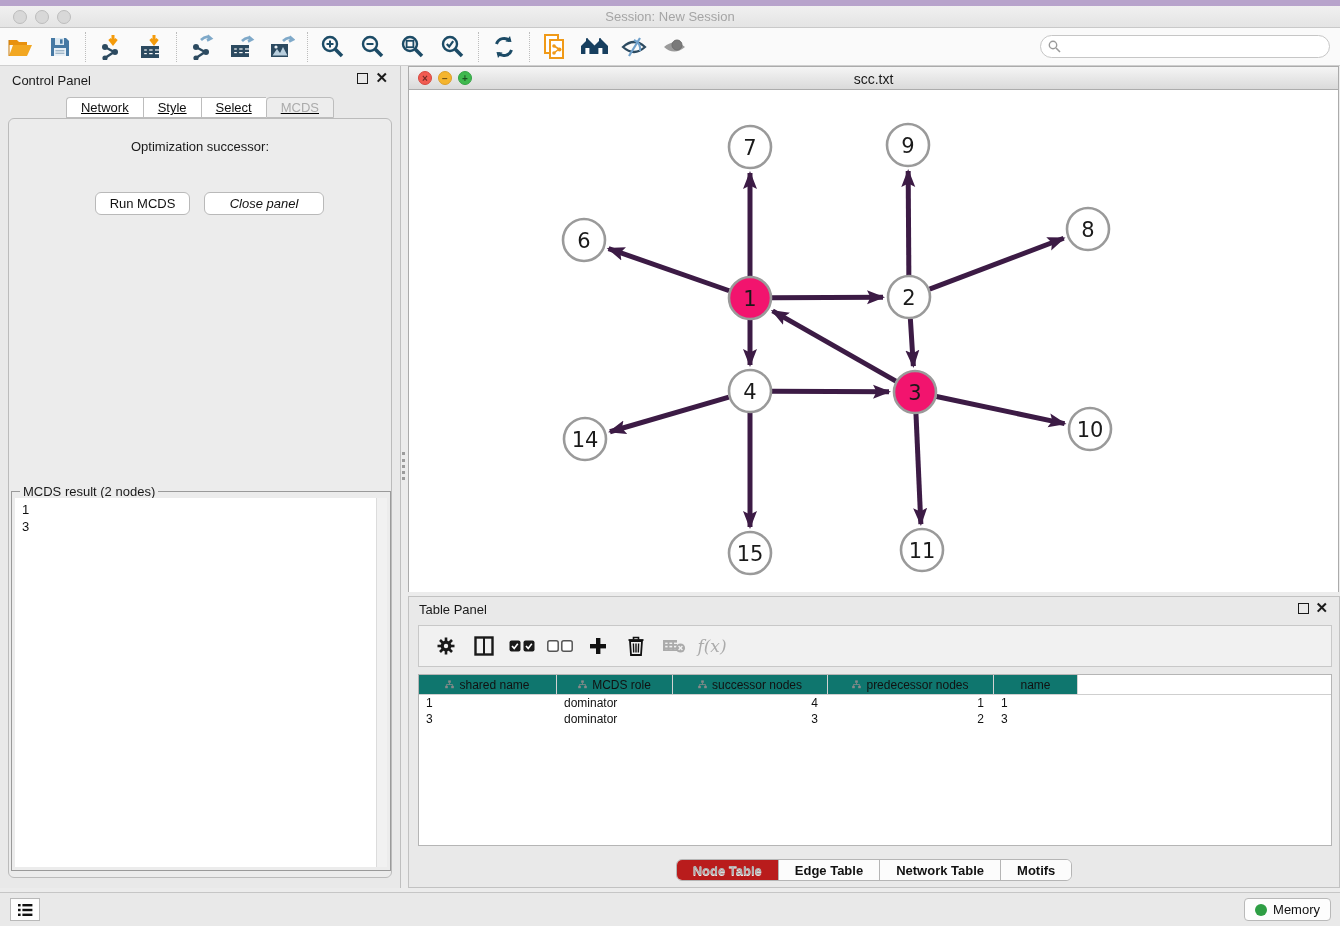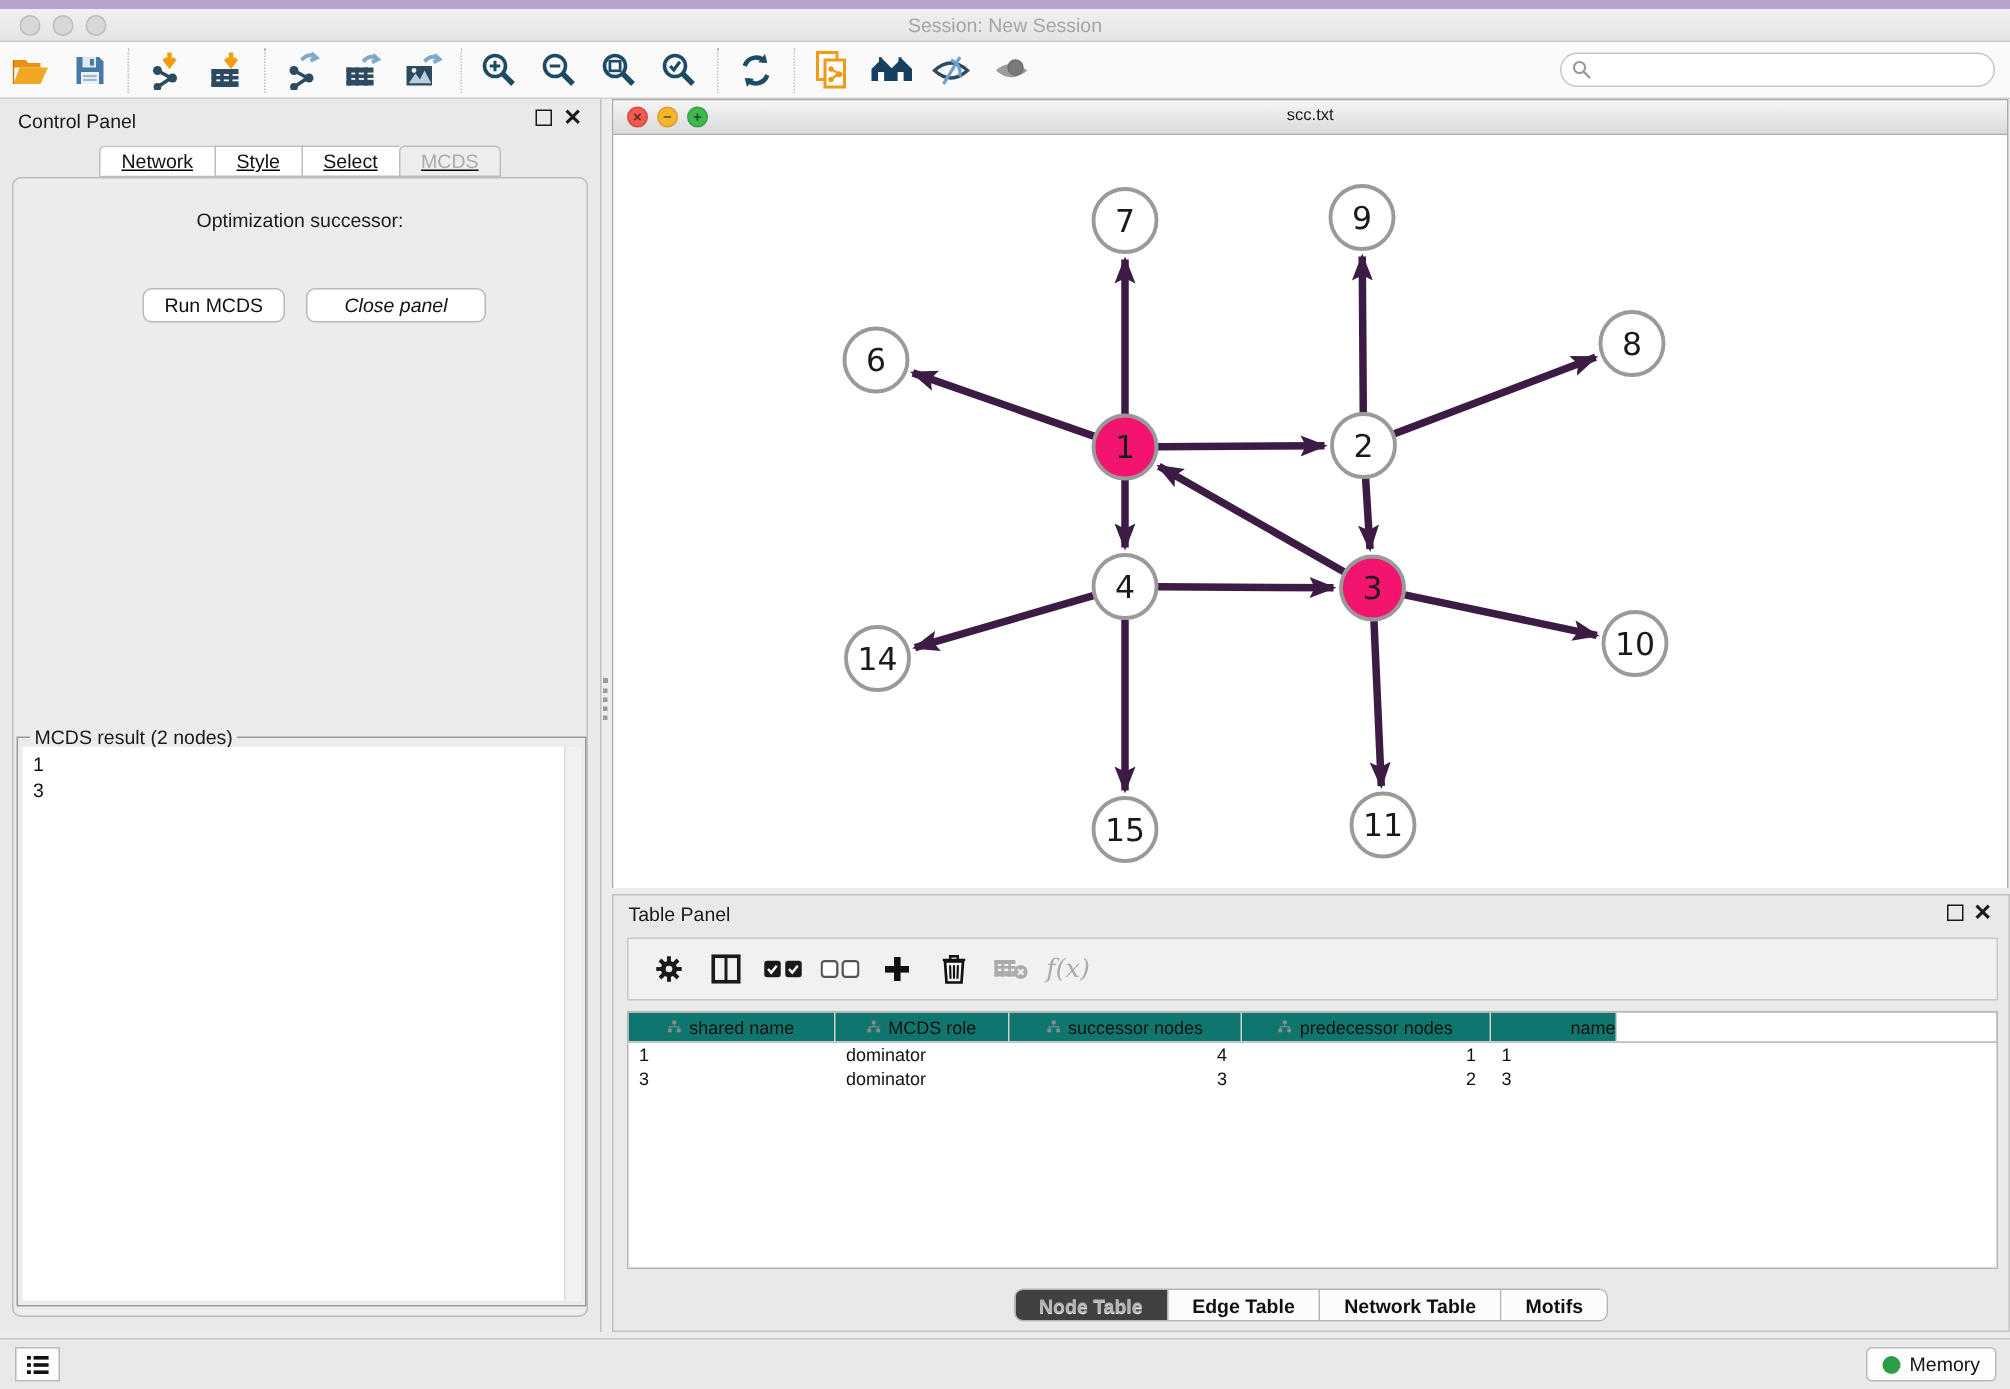--- a/index.html
+++ b/index.html
@@ -49,21 +49,21 @@
   .result-text { position:absolute; left:0; top:0; right:12px; bottom:0; font-size:13px; color:#111; padding:3px 0 0 7px; line-height:17px; }
   .result-scroll { position:absolute; right:0; top:0; width:11px; bottom:0; background:#F1F1F1; border-left:1px solid #DCDCDC; }
 
   
   .vsplit-grip { position:absolute; left:402px; top:452px; width:4px; height:28px; border-left:3px dotted #9C9C9C; }
   .hsplit-grip { position:absolute; left:858px; top:589px; width:26px; height:4px; border-top:3px dotted #9C9C9C; }
 
   
   .net-frame { position:absolute; left:408px; top:66px; width:931px; height:526px; border:1px solid #ABABAB; background:#fff; }
   .net-titlebar { position:absolute; left:0; top:0; width:100%; height:23px; background:linear-gradient(#F5F5F5,#DADADA); border-bottom:1px solid #ACACAC; }
-  .net-title { position:absolute; left:0; right:0; top:4px; text-align:center; font-size:11px; color:#1a1a1a; }
+  .net-title { position:absolute; left:0; right:0; top:4px; text-align:center; font-size:14px; color:#1a1a1a; }
   .frame-btn { position:absolute; top:4px; width:14px; height:14px; border-radius:50%; font-size:10px; font-weight:bold; color:rgba(0,0,0,.55); text-align:center; line-height:13px; }
   .fb-close { left:9px;  background:#F15B52; border:1px solid #D64840; }
   .fb-min   { left:29px; background:#F5B52E; border:1px solid #DCA02A; }
   .fb-max   { left:49px; background:#3FB94F; border:1px solid #35A246; }
   .net-canvas { position:absolute; left:0; top:23px; width:929px; height:502px; background:#fff; }
 
   
   .table-panel { position:absolute; left:408px; top:596px; width:932px; height:292px; background:#E9E9E9; border:1px solid #C2C2C2; }
   .tp-title { position:absolute; left:10px; top:5px; font-size:13px; color:#1a1a1a; }
   .table-panel .panel-float{ right:30px; top:6px; } .table-panel .panel-close{ right:11px; top:2px; }
@@ -76,21 +76,21 @@
   .tp-hcell { display:flex; align-items:center; justify-content:center; gap:5px; font-size:12px; color:#111; border-right:1px solid #D2D2D2; }
   .tp-hfill { flex:1; background:#fff; }
   .tp-row { display:flex; height:16px; font-size:12px; color:#111; }
   .tp-cell { padding:1px 6px 0 7px; overflow:hidden; white-space:nowrap; }
   .al-right { text-align:right; padding-right:10px; }
 
   .tp-tabs { position:absolute; left:0; right:0; top:262px; display:flex; justify-content:center; }
   .seg { display:flex; border:1px solid #B5B5B5; border-radius:6px; overflow:hidden; height:22px; background:#fff; }
   .seg-item { padding:0 16px; font-size:13px; font-weight:bold; color:#111; line-height:21px; border-right:1px solid #B5B5B5; background:#FCFCFC; }
   .seg-item:last-child { border-right:none; }
-  .seg-item.active { background:#404040; color:#B3B3B3; text-shadow:0 1px 0 #EEE; }
+  .seg-item.active { background:#b91c1c; color:#B3B3B3; text-shadow:0 1px 0 #EEE; }
 
   
   .statusbar { position:absolute; left:0; top:892px; width:1340px; height:51px; background:#E9E9E9; border-top:1px solid #C6C6C6; }
   .status-left-btn { position:absolute; left:10px; top:5px; width:30px; height:23px; background:#FDFDFD; border:1px solid #B9B9B9; display:flex; align-items:center; justify-content:center; }
   .memory-btn { position:absolute; right:9px; top:5px; height:23px; background:#FDFDFD; border:1px solid #B9B9B9; border-radius:4px; display:flex; align-items:center; padding:0 10px; gap:6px; font-size:13px; color:#111; }
   .memory-dot { width:12px; height:12px; border-radius:50%; background:#2E9E44; }
 
   svg { display:block; }
 </style>
 </head>
@@ -470,21 +470,21 @@
           <svg width="9" height="9" viewBox="0 0 9 9">
             <g fill="#8A8A8A">
               <rect x="3.2" y="0.4" width="2.6" height="2.4"></rect>
               <rect x="0.2" y="5.8" width="2.6" height="2.4"></rect>
               <rect x="6.2" y="5.8" width="2.6" height="2.4"></rect>
             </g>
             <path d="M4.5 3 v1.5 M1.5 5.8 V4.5 h6 v1.3" fill="none" stroke="#8A8A8A" stroke-width="0.8"></path>
           </svg>
           <span>predecessor nodes</span>
         </div>
-        <div class="tp-hcell" style="width: 84px; justify-content: flex-end;">
+        <div class="tp-hcell" style="width: 84px;">
           <span>name</span>
         </div>
         <div class="tp-hfill"></div>
       </div>
     <div id="table-body">
         <div class="tp-row">
           <div class="tp-cell" style="width: 138px;">1</div>
           <div class="tp-cell" style="width: 116px;">dominator</div>
           <div class="tp-cell al-right" style="width: 155px;">4</div>
           <div class="tp-cell al-right" style="width: 166px;">1</div>

